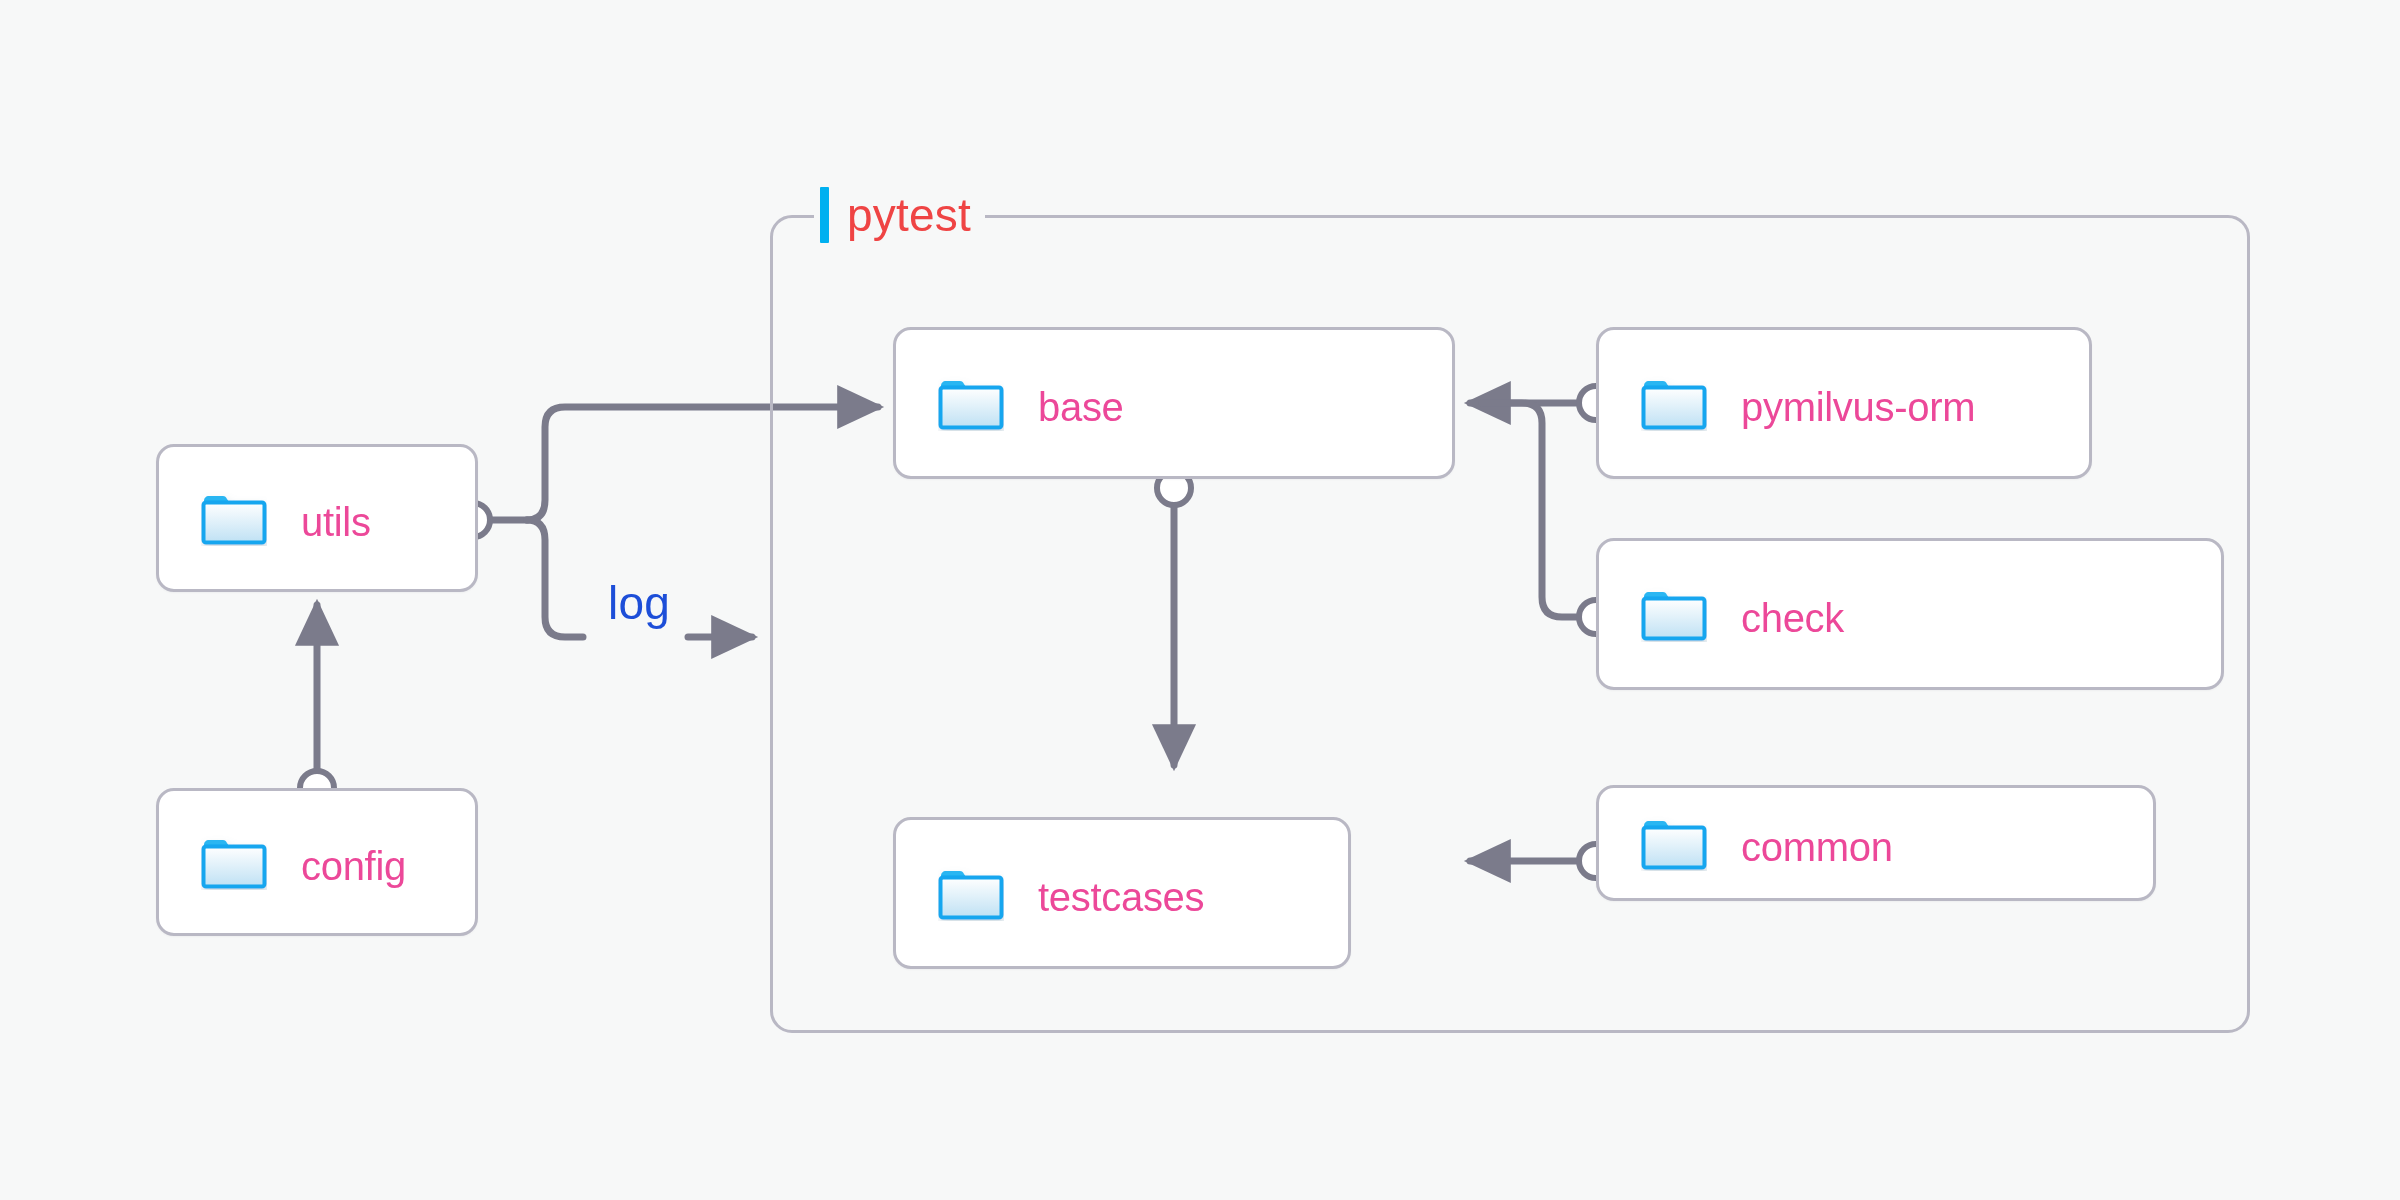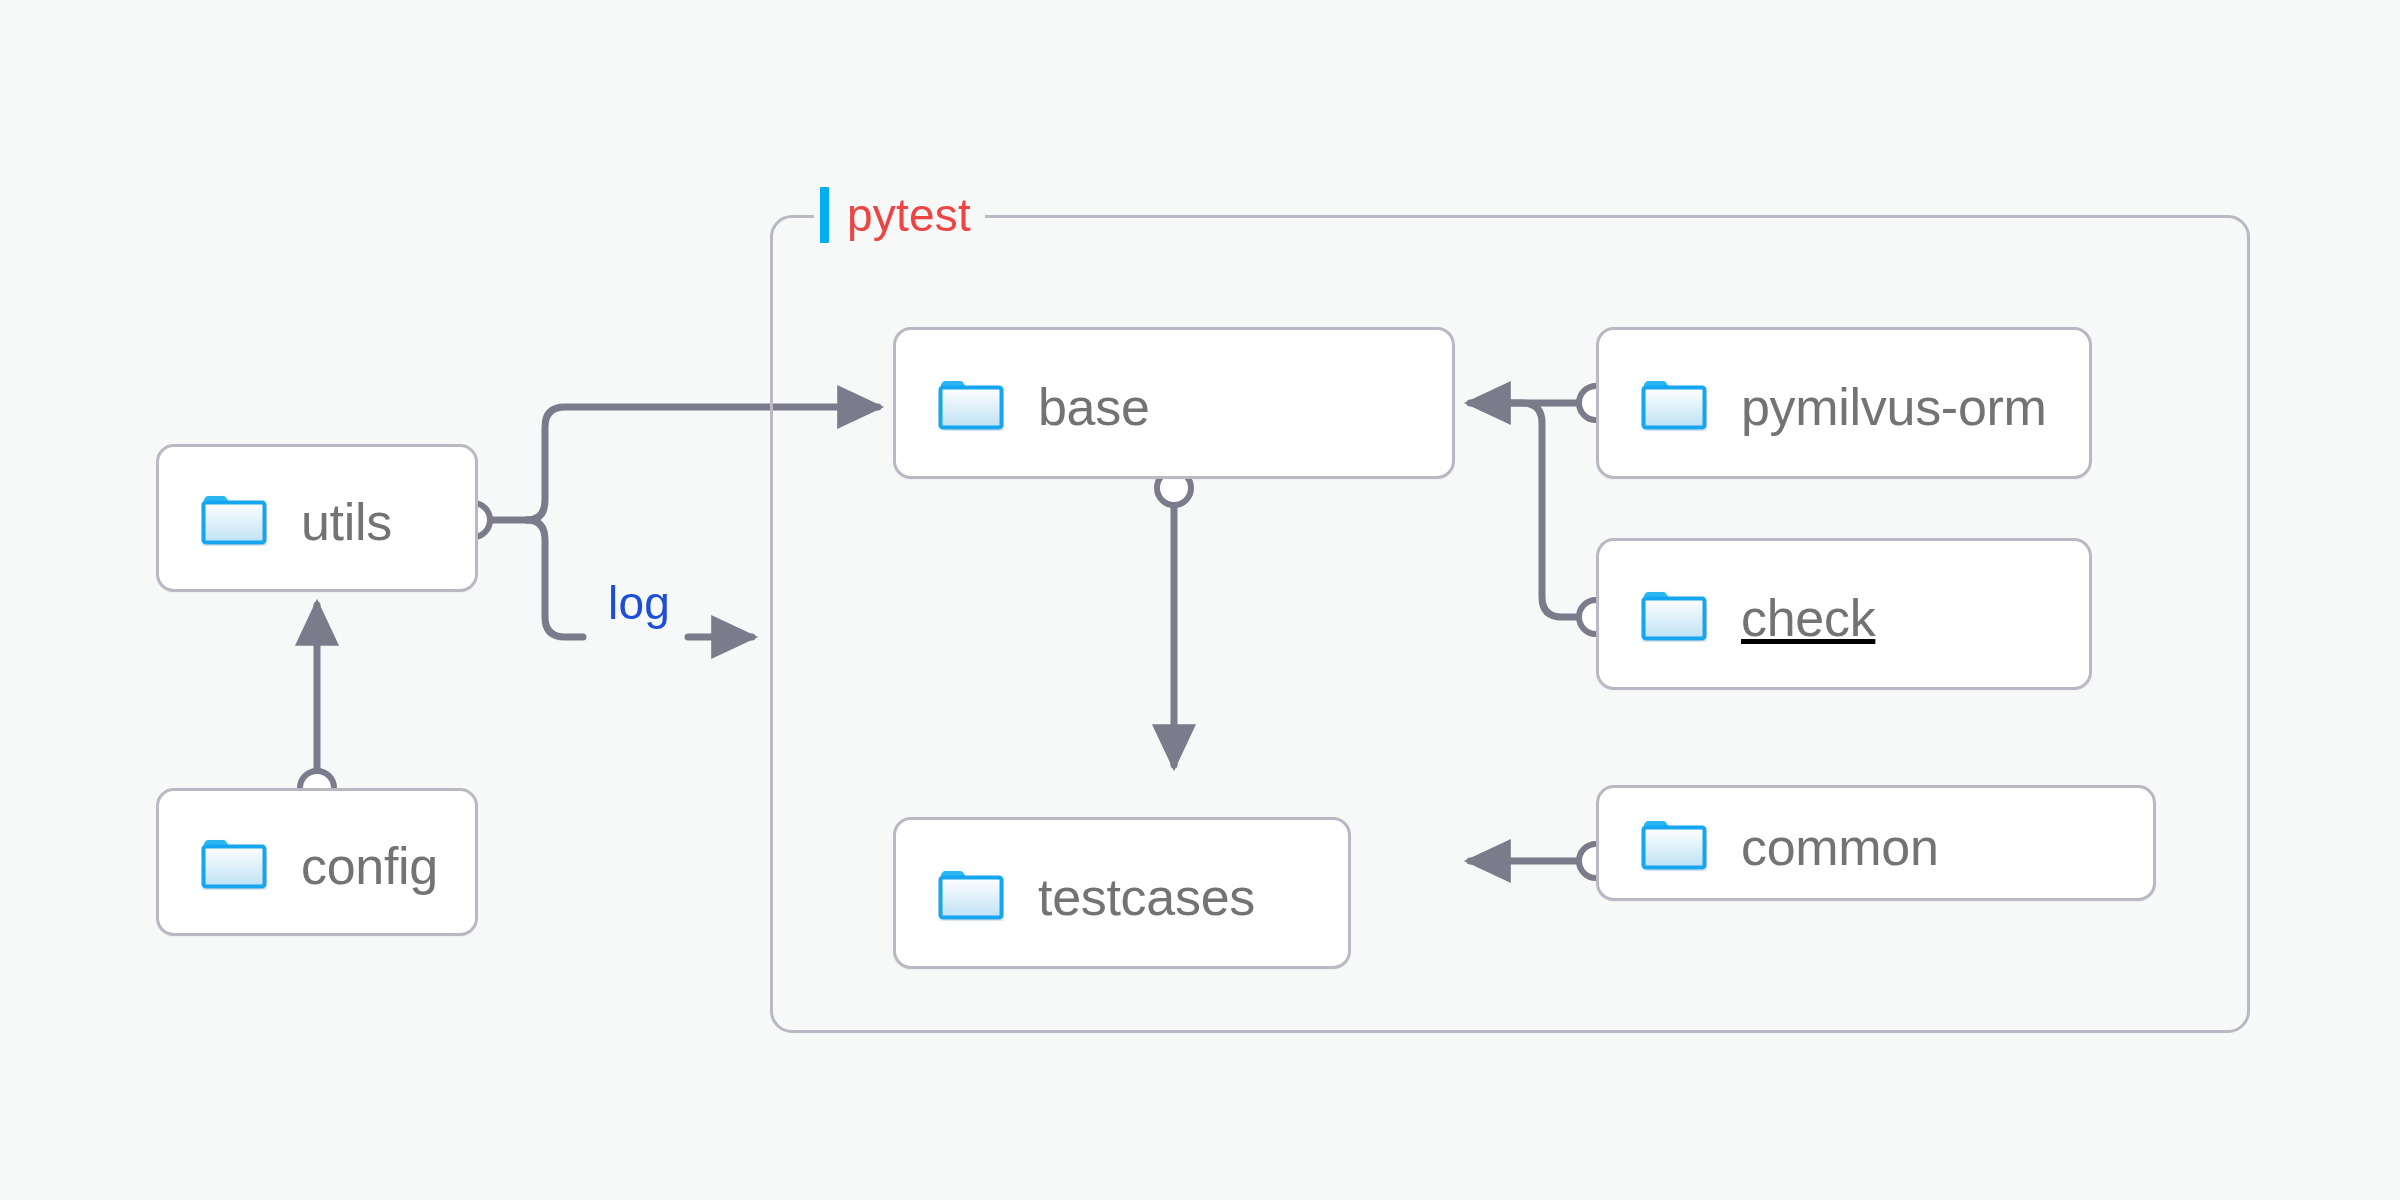--- a/index.html
+++ b/index.html
@@ -63,22 +63,22 @@
     background: #ffffff;
     border: 3px solid #b9b8c4;
     border-radius: 18px;
     display: flex;
     align-items: center;
     padding-left: 42px;
     gap: 34px;
     box-shadow: 0 1px 2px rgba(16,24,40,0.04);
   }
   .node-label {
-    font-size: 52px;
-    color: #737373;
+    font-size: 40px;
+    color: #ec4899;
     white-space: nowrap;
     letter-spacing: -0.3px;
     margin-top: 8px;
   }
   
   .folder-icon {
     flex: 0 0 auto;
     width: 66px;
     height: 56px;
     position: relative;
@@ -248,21 +248,21 @@
     </linearGradient>
     <filter id="folderShadowLocal" x="-30%" y="-20%" width="180%" height="190%">
       <feDropShadow dx="2" dy="5" stdDeviation="4" flood-color="#7fa0b4" flood-opacity="0.38"></feDropShadow>
     </filter>
   </defs>
 </svg>
       </span>
     <span class="node-label">pymilvus-orm</span>
   </div>
 
-  <div class="node" style="left: 1596px; top: 538px; width: 496px; height: 152px; text-decoration: underline;">
+  <div class="node" style="left: 1596px; top: 538px; width: 628px; height: 152px;">
     <span class="folder-icon">
 <svg width="66" height="56" viewBox="0 0 66 56" xmlns="http://www.w3.org/2000/svg">
   <g filter="url(#folderShadowLocal)">
     <path d="M3 11 C3 8 5 6 8 6 L22 6 C24 6 25 7 26 9 L28 12 L32 12 L32 16 L3 16 Z" fill="#2cb6f2"></path>
     <rect x="2.5" y="12.5" width="61" height="40" rx="2.5" fill="url(#folderGradLocal)" stroke="#12a6ef" stroke-width="4"></rect>
   </g>
   <defs>
     <linearGradient id="folderGradLocal" x1="0" y1="0" x2="0" y2="1">
       <stop offset="0%" stop-color="#ffffff"></stop>
       <stop offset="100%" stop-color="#bfe1f4"></stop>

